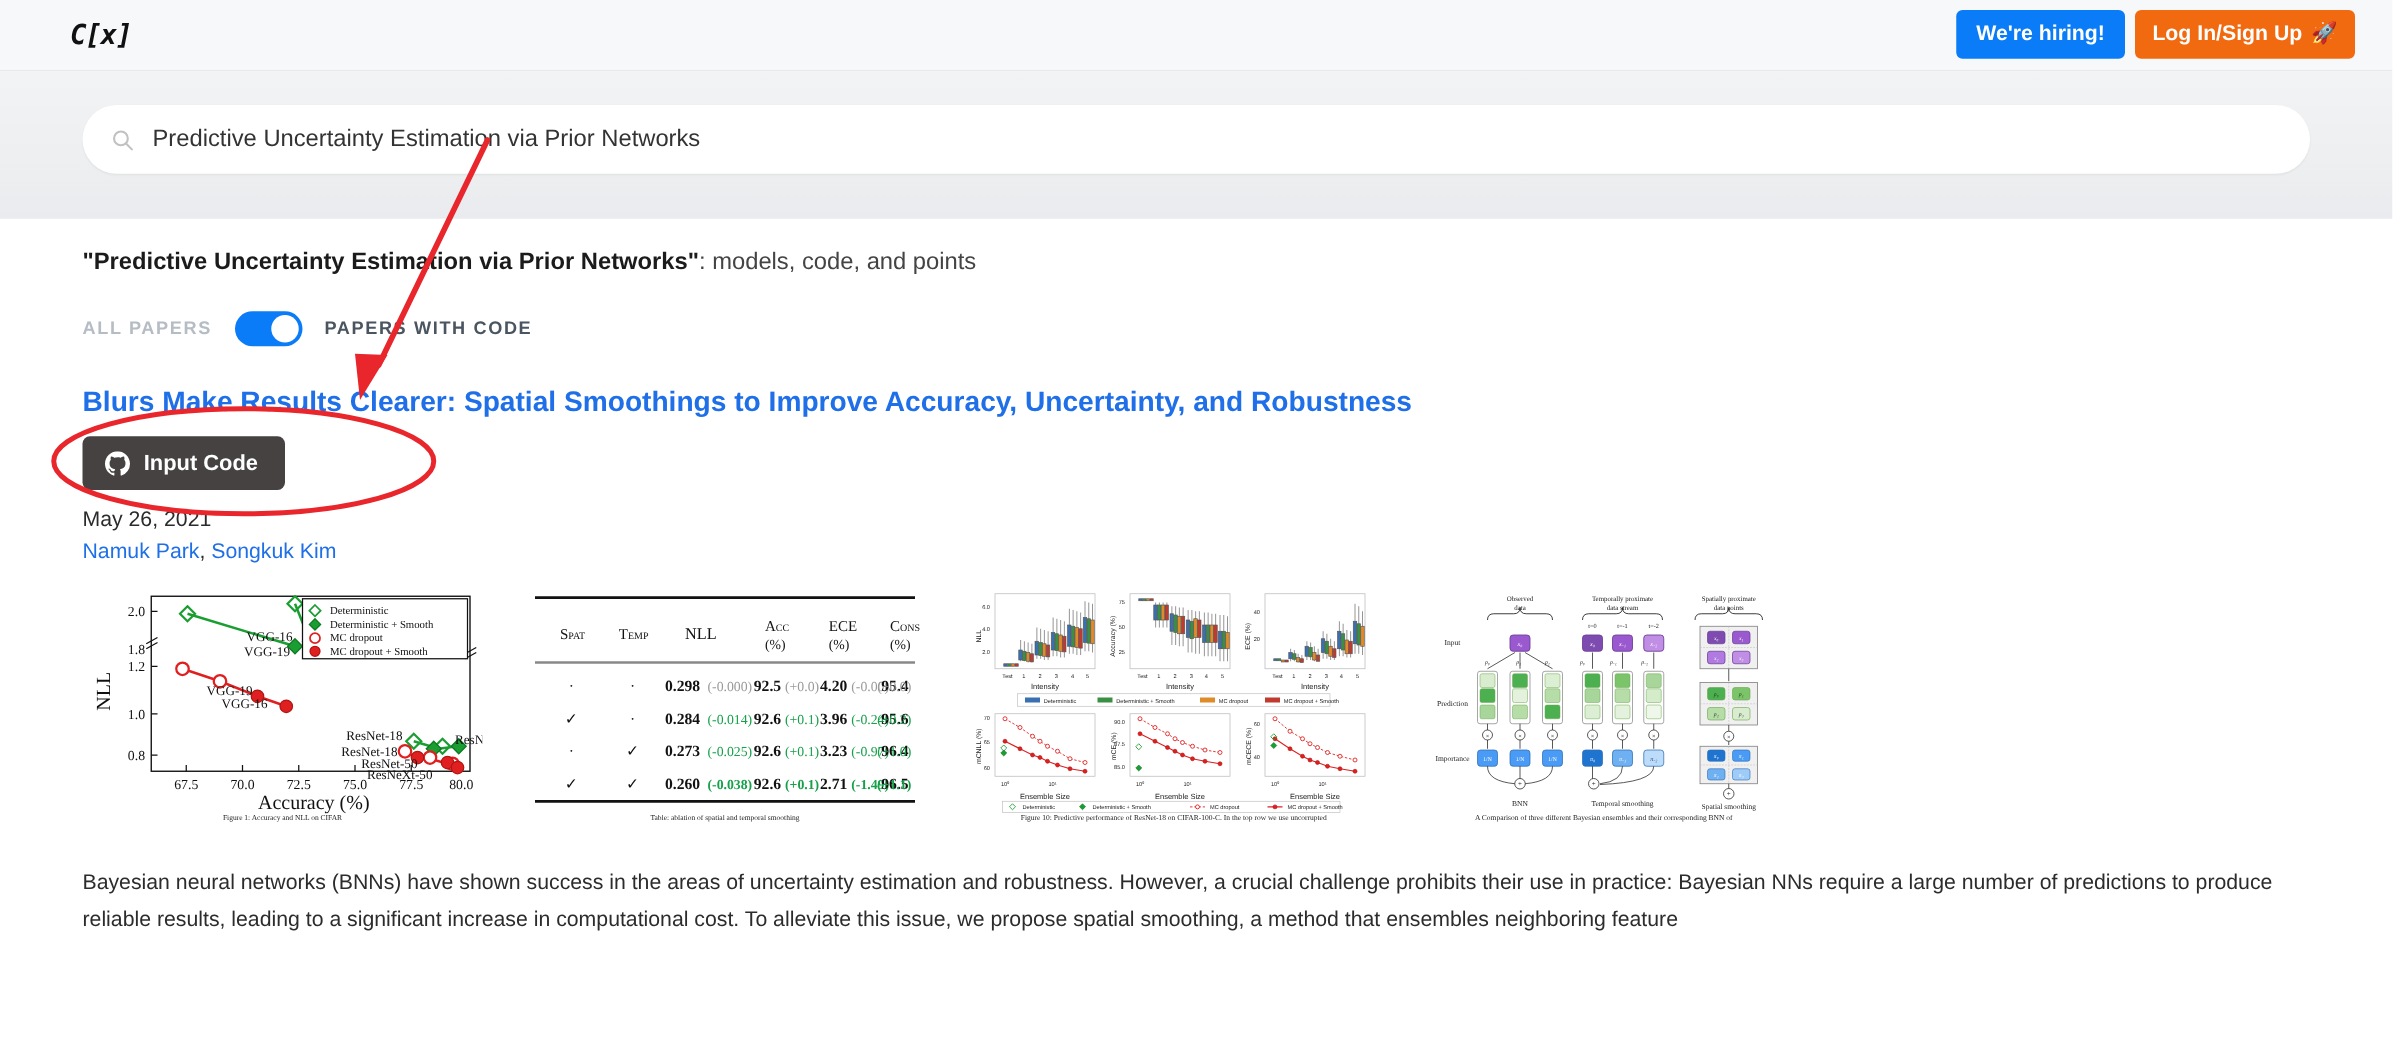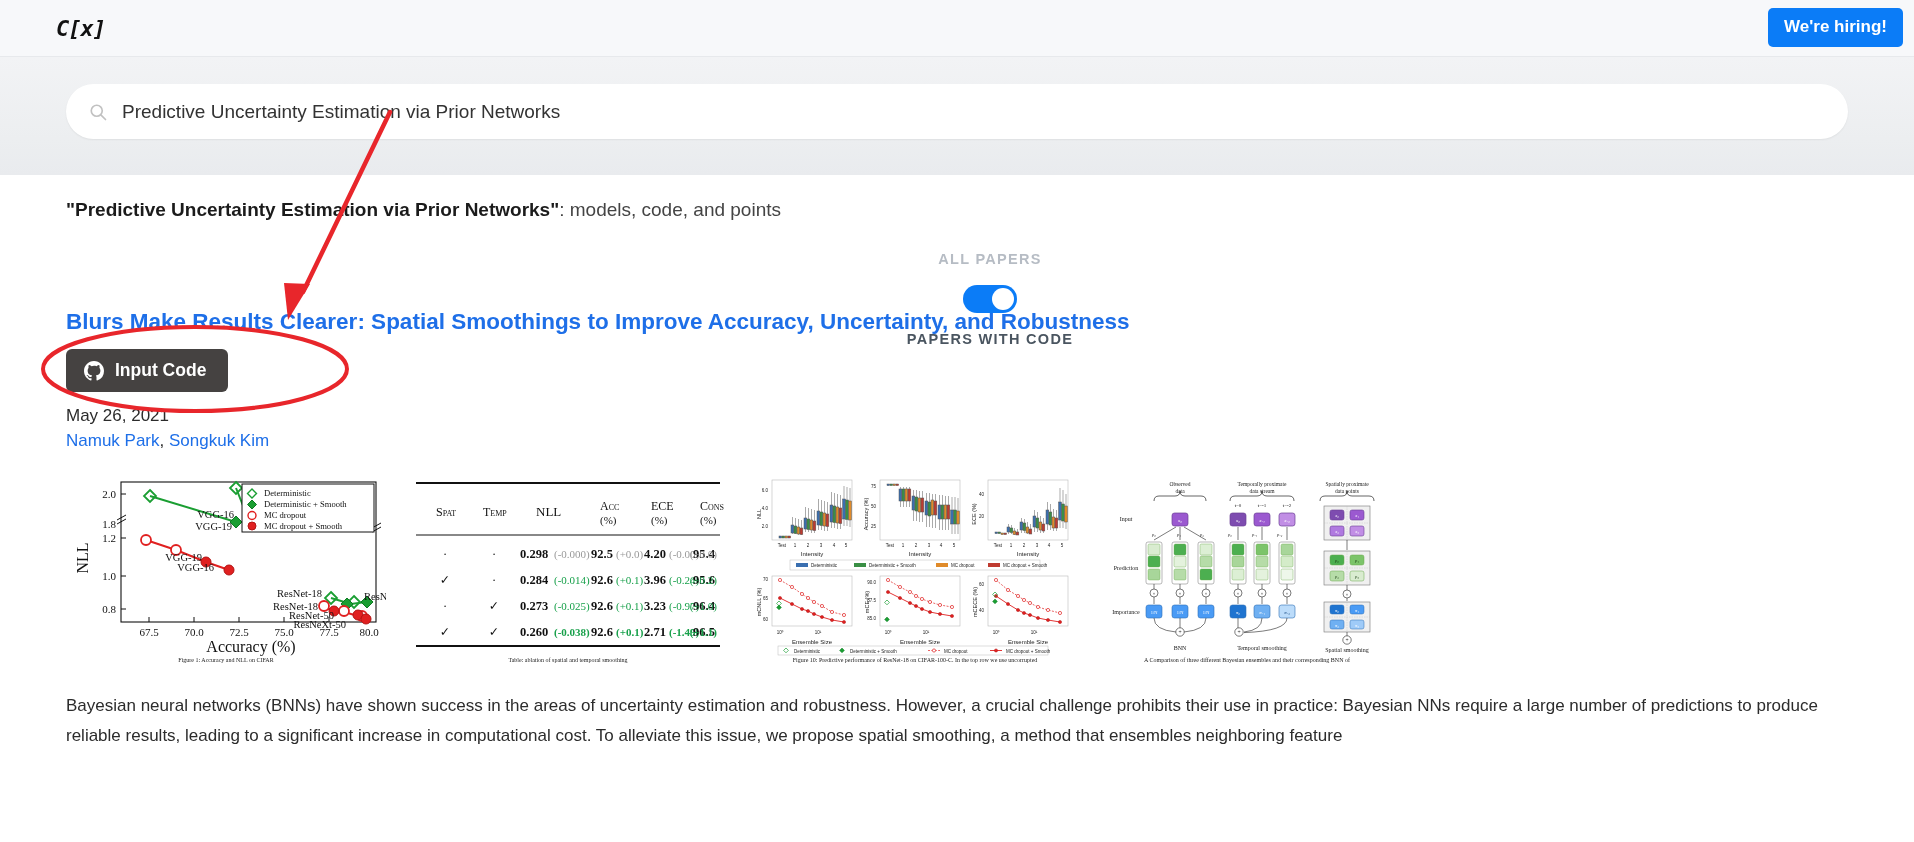--- a/index.html
+++ b/index.html
@@ -19,21 +19,21 @@
     border-bottom:1px solid #e7e9ec;
     display:flex; align-items:center;
     position:relative;
   }
   .logo{
     margin-left:56px;
     font-family:"DejaVu Sans Mono","Liberation Mono",monospace;
     font-size:22px; font-weight:700; color:#111; letter-spacing:-1px;font-style:italic;
   }
   .topbar-actions{
-    position:absolute; right:11px; top:8px;
+    position:absolute; right:30px; top:8px;
     display:flex; gap:8px; align-items:center;
   }
   .btn-hiring{
     background:#0b7cf7; color:#fff; border:none;
     font-size:17px; font-weight:700;
     padding:10px 16px; border-radius:5px; cursor:pointer;
     font-family:"Liberation Sans",sans-serif;
     line-height:1.1;
   }
   .btn-login{
@@ -74,21 +74,20 @@
   .result-line{
     margin-top:24px;
     font-size:19px; color:#444;
   }
   .result-line .q{ font-weight:700; color:#1b1b1b; }
 
   .toggle-row{
     margin-top:30px;
     display:flex; align-items:center; gap:18px;
     height:24px;
-    flex-direction:column;
   }
   .toggle-label{
     font-size:14.5px; letter-spacing:1.3px; font-weight:700;
   }
   .lbl-off{ color:#b6bcc4; }
   .lbl-on{ color:#4a5560; }
   .toggle{
     width:54px;height:28px;border-radius:16px;background:#0b7cf7;
     position:relative; cursor:pointer; flex:0 0 auto;
   }
@@ -118,23 +117,23 @@
   .gh-icon{ width:20px;height:20px;flex:0 0 auto; }
 
   .paper-date{ margin-top:14px; font-size:17px; color:#2b2b2b; }
   .paper-authors{ margin-top:5px; font-size:17px; }
   .paper-authors a{ color:#1e6fe8; text-decoration:none; }
   .paper-authors .sep{ color:#2b2b2b; }
 
   
   .figures{
     margin-top:18px;
-    display:flex; gap:22px;
+    display:flex; gap:34px;
     height:200px;
-    align-items:center;
+    align-items:flex-start;
     overflow:hidden;
   }
   .fig{ background:#fff; position:relative; overflow:hidden; }
   .fig svg{ display:block; }
   .figcap{
     font-family:"Liberation Serif", serif;
     font-size:6px; color:#222; text-align:center;
     margin-top:1px; line-height:1.1;
     white-space:nowrap; overflow:hidden;
   }
@@ -149,20 +148,24 @@
   
   .annot{ position:absolute; left:0; top:0; pointer-events:none; }
 </style>
 </head>
 <body>
 
 <div class="topbar">
   <div class="logo">C[x]</div>
   <div class="topbar-actions">
     <button class="btn-hiring">We're hiring!</button>
+    <button class="btn-login">
+      <span>Log In/Sign Up</span>
+      <span style="font-size:17px;">🚀</span>
+    </button>
   </div>
 </div>
 
 <div class="search-band">
   <div class="search-wrap">
     <svg class="search-icon" viewBox="0 0 24 24">
       <circle cx="10.5" cy="10.5" r="6.6" fill="none" stroke="#777" stroke-width="2"></circle>
       <line x1="15.4" y1="15.4" x2="21" y2="21" stroke="#777" stroke-width="2" stroke-linecap="round"></line>
     </svg>
     <input class="search-input" type="text" value="Predictive Uncertainty Estimation via Prior Networks" style="">

